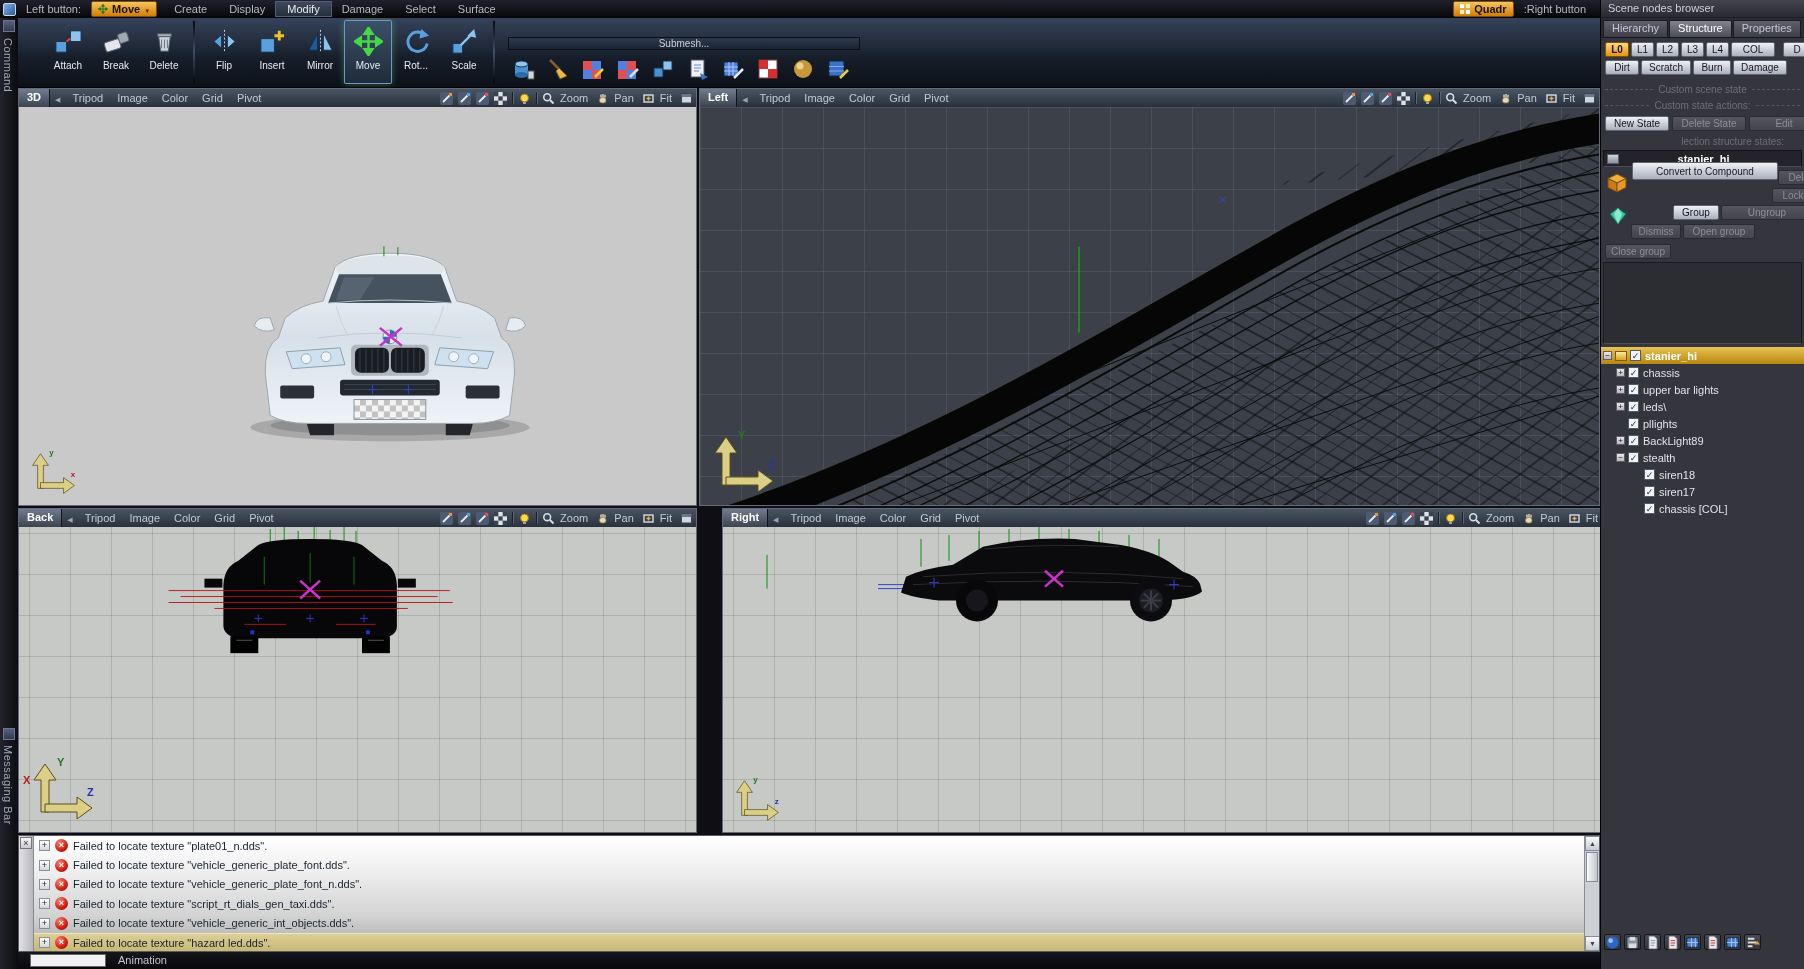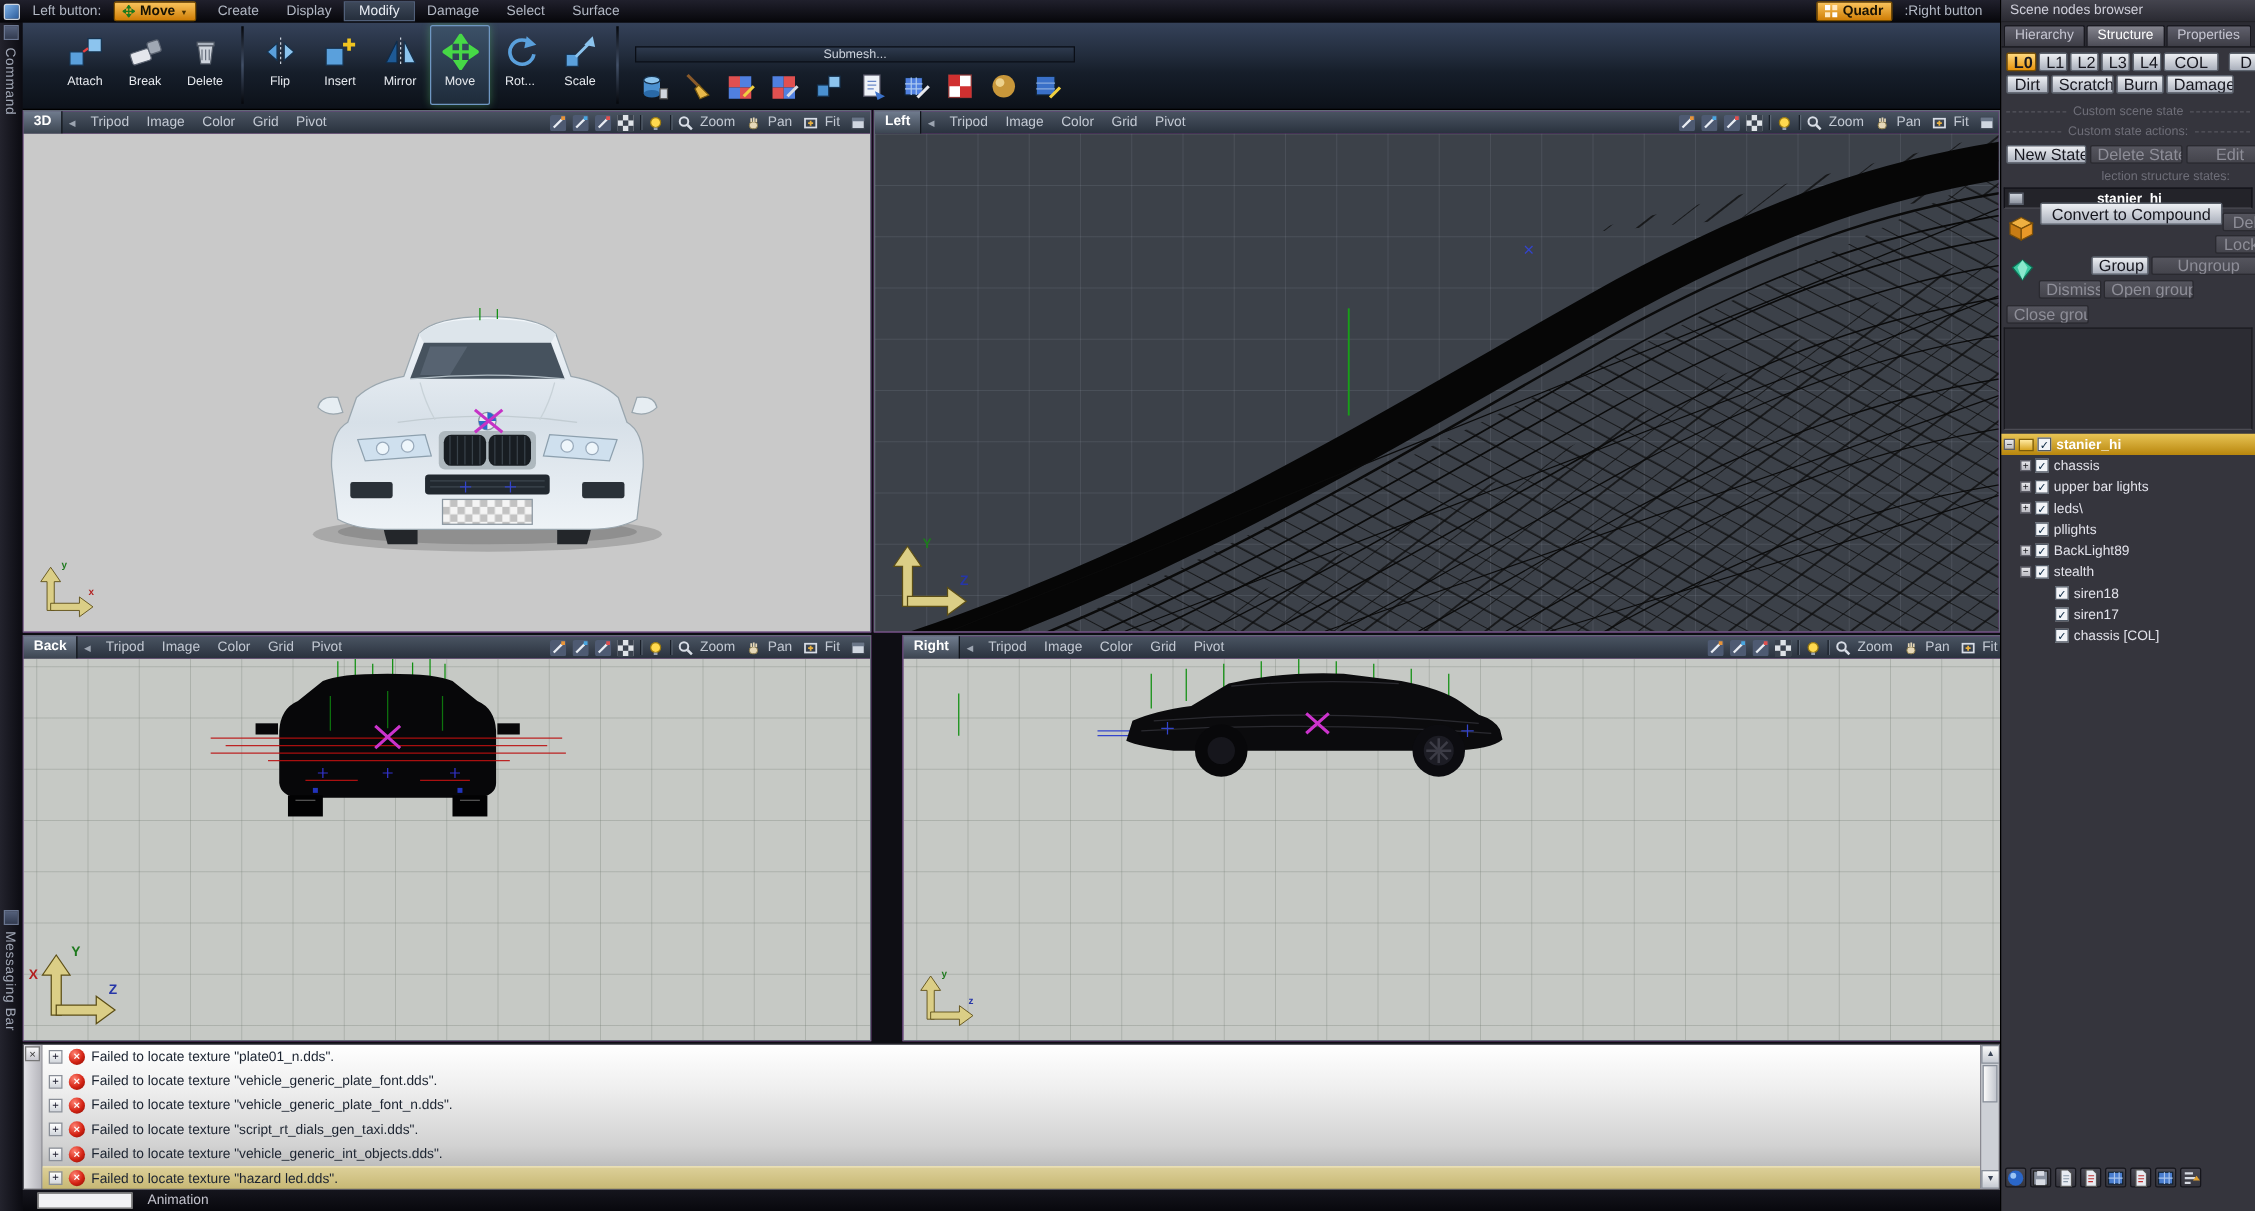--- a/index.html
+++ b/index.html
@@ -111,21 +111,21 @@
   border-left:1px solid #000;color:#d6d6de;font-size:11px;overflow:hidden;z-index:7}
 #p-title{height:18px;line-height:17px;padding-left:7px;background:linear-gradient(#44444e,#2a2a32);
   color:#cfcfda;border-bottom:1px solid #1c1c22}
 #p-tabs{position:absolute;left:0;top:18px;right:0;height:20px;display:flex;gap:1px;padding:2px 0 0 2px;
   background:#2b2b33;border-bottom:1px solid #17171d}
 .ptab{padding:1px 8px 0;background:linear-gradient(#60606c,#3d3d46);border:1px solid #191920;
   border-bottom:none;color:#c6c6d2;border-radius:2px 2px 0 0}
 .ptab.active{background:linear-gradient(#84848e,#4c4c56);color:#fff}
 .pbtn{display:inline-block;height:15px;line-height:14px;padding:0 5px;text-align:center;
   background:linear-gradient(#eef0f4,#aab0bc);border:1px solid #5e6570;border-radius:2px;
-  color:#16161e;font-size:13px;white-space:nowrap;overflow:hidden}
+  color:#16161e;font-size:10px;white-space:nowrap;overflow:hidden}
 .pbtn.orange{background:linear-gradient(#ffd97e,#e8940e);border-color:#7e5200;font-weight:bold}
 .pbtn.dis{background:linear-gradient(#55555e,#44444c);border-color:#2a2a30;color:#8e8e98}
 .prow{position:absolute;left:4px;display:flex;gap:2px}
 .dimline{position:absolute;left:4px;right:4px;color:#6e6e78;font-size:10px;display:flex;align-items:center;gap:5px}
 .dimline::before,.dimline::after{content:"";flex:1;border-top:1px dashed #55555e;height:0}
 .dimr{position:absolute;right:20px;color:#6e6e78;font-size:10px}
 #p-statefield{position:absolute;left:2px;right:2px;top:150px;height:17px;background:#232329;
   border:1px solid #121218;border-bottom-color:#4e4e56;display:flex;align-items:center}
 #p-statefield .sf-ico{width:12px;height:10px;margin:0 3px;
   background:linear-gradient(#cfd4dc,#8a909c);border:1px solid #5a606c}

